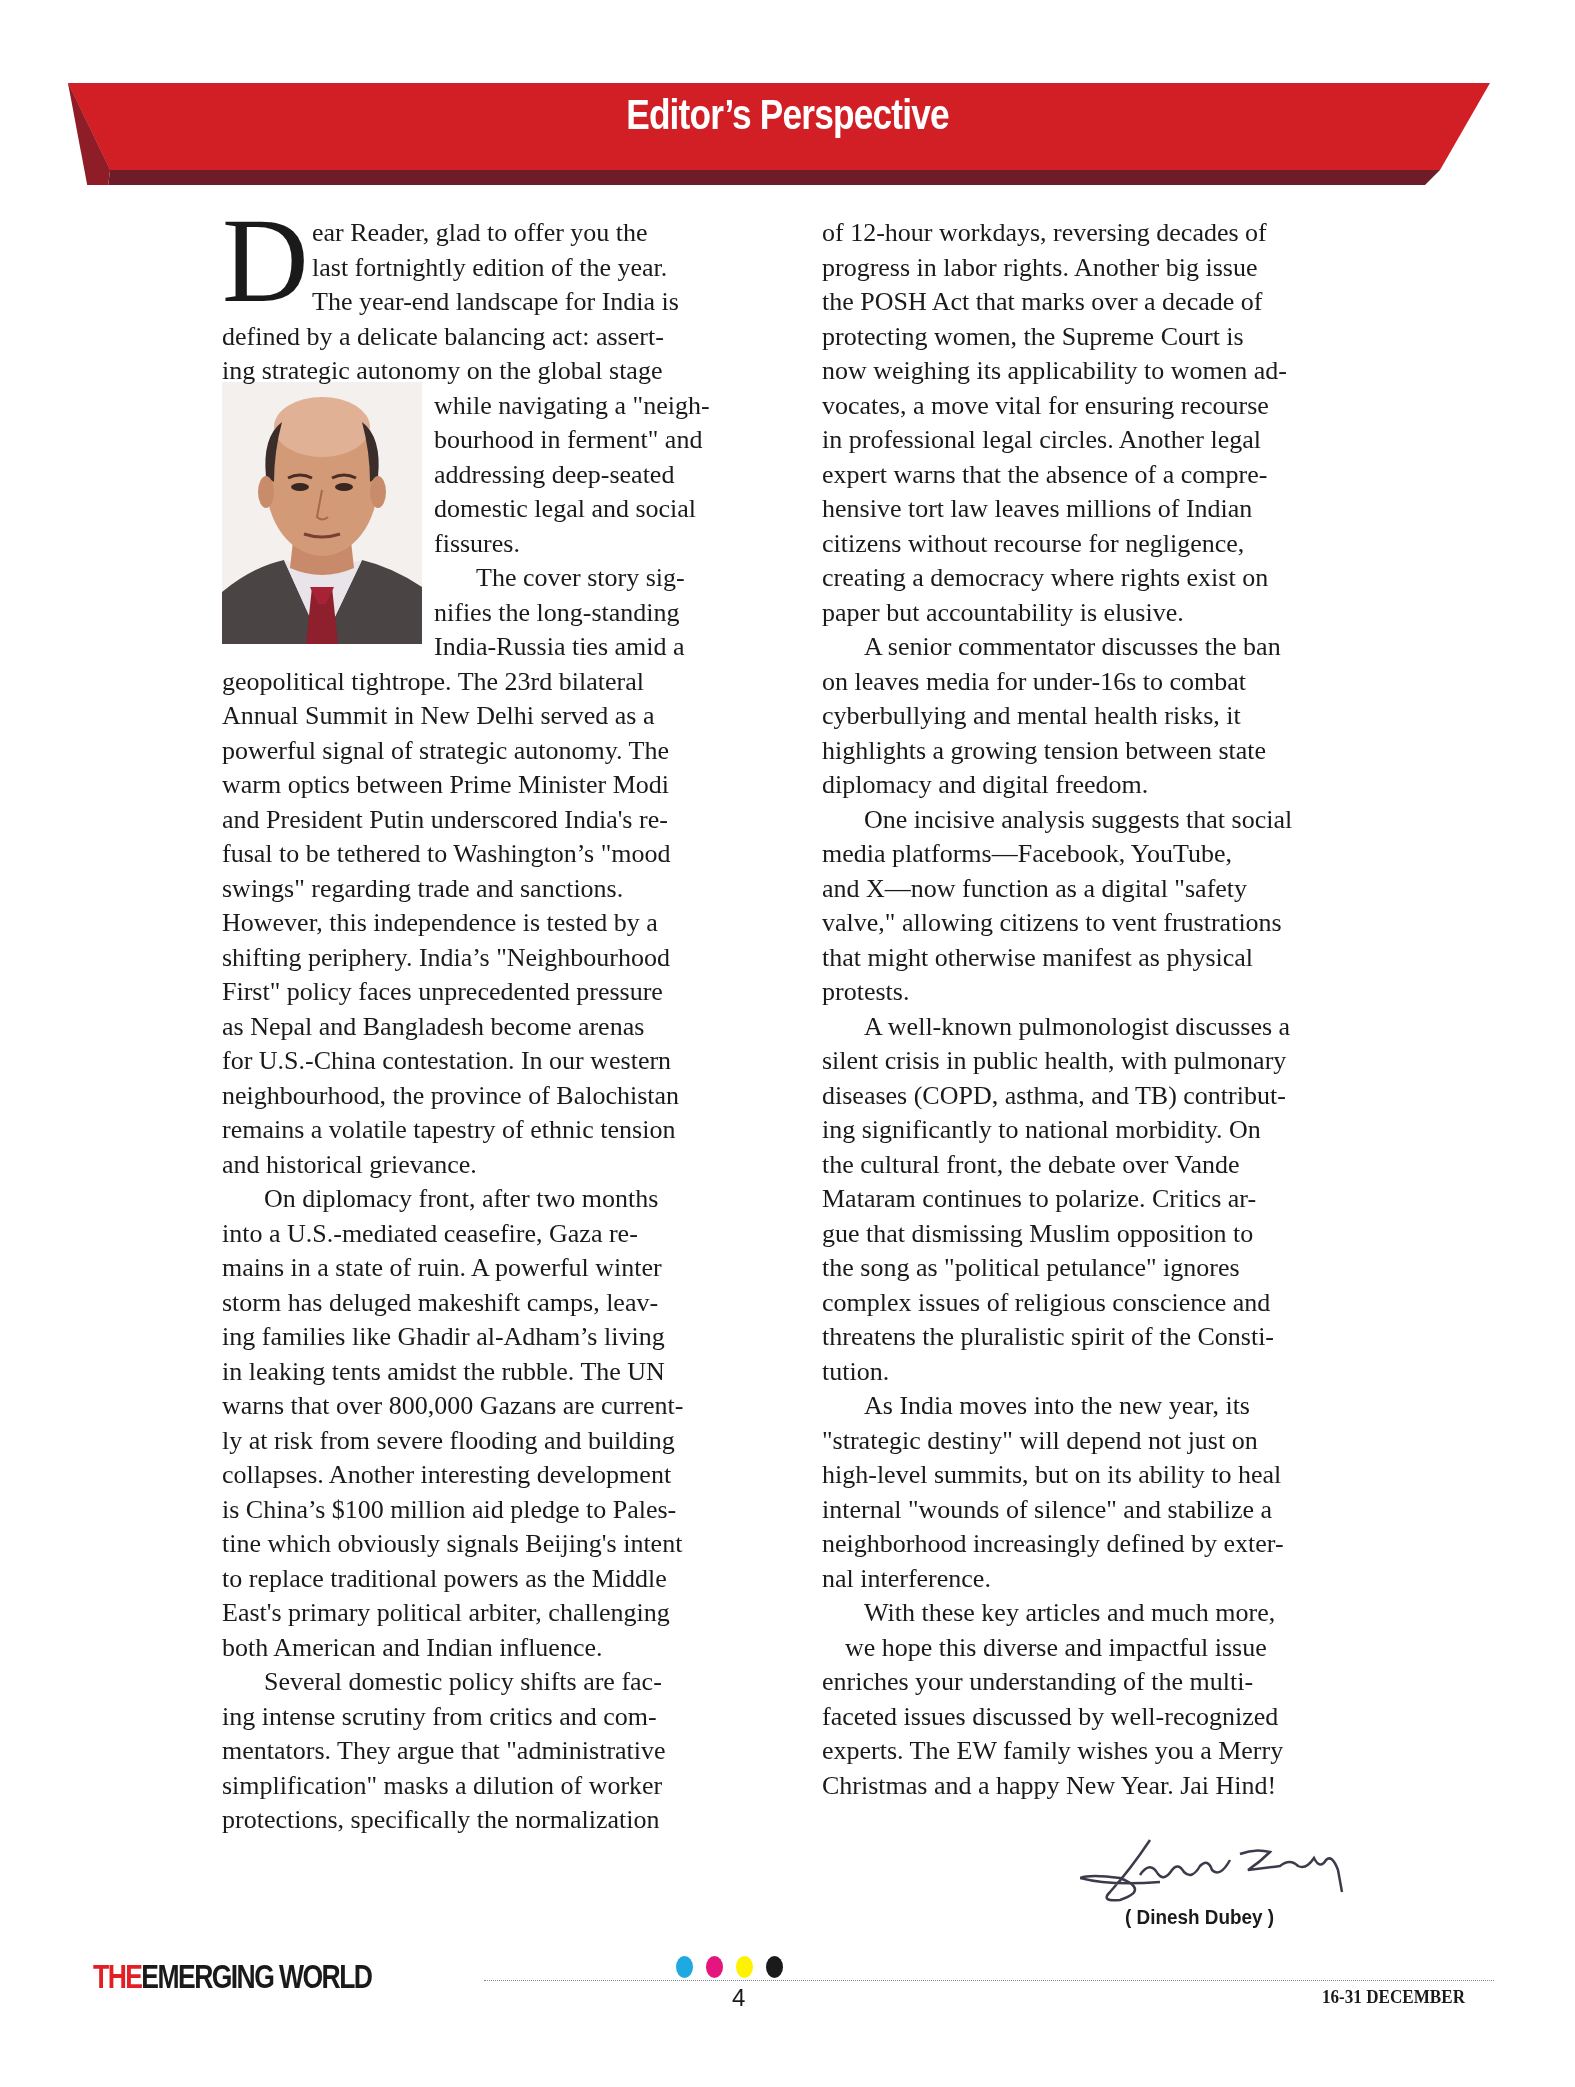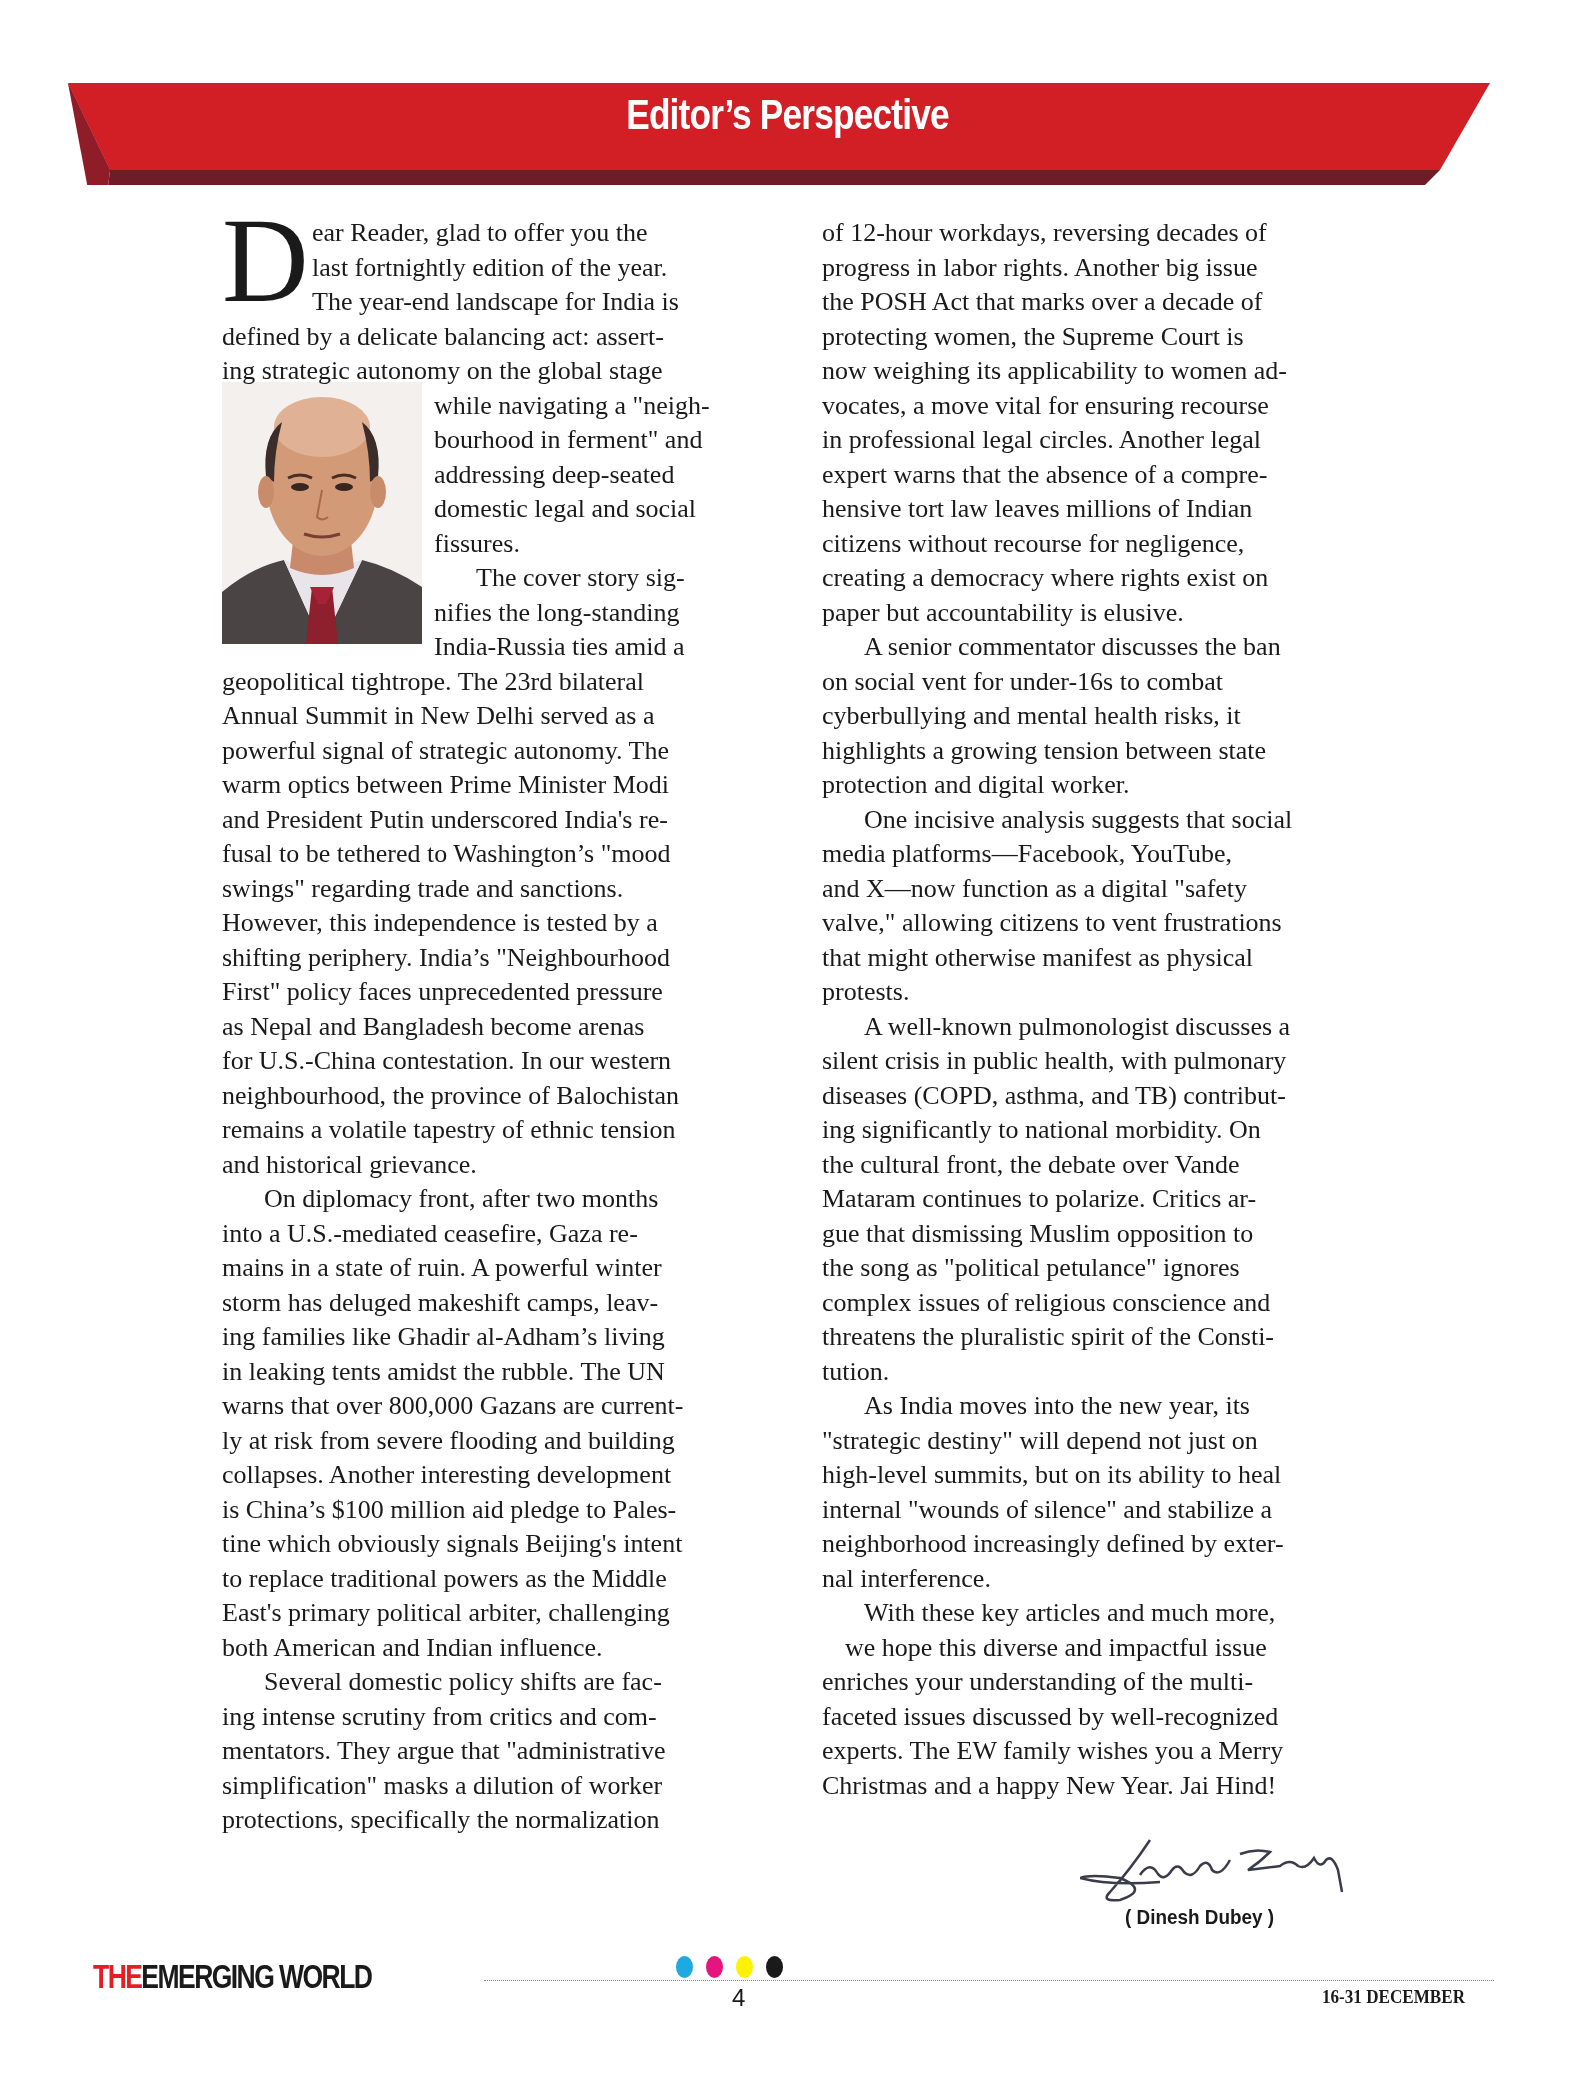--- a/index.html
+++ b/index.html
@@ -153,24 +153,24 @@
     <div class="line " style="text-align: left; text-align-last: left;"><span style="white-space: nowrap; word-spacing: 0px;">protecting women, the Supreme Court is</span></div>
     <div class="line " style="text-align: left; text-align-last: left;"><span style="white-space: nowrap; word-spacing: 0px;">now weighing its applicability to women ad-</span></div>
     <div class="line " style="text-align: left; text-align-last: left;"><span style="white-space: nowrap; word-spacing: 0px;">vocates, a move vital for ensuring recourse</span></div>
     <div class="line " style="text-align: left; text-align-last: left;"><span style="white-space: nowrap; word-spacing: 0px;">in professional legal circles.  Another legal</span></div>
     <div class="line " style="text-align: left; text-align-last: left;"><span style="white-space: nowrap; word-spacing: 0px;">expert warns that the absence of a compre-</span></div>
     <div class="line " style="text-align: left; text-align-last: left;"><span style="white-space: nowrap; word-spacing: 0px;">hensive tort law leaves millions of Indian</span></div>
     <div class="line " style="text-align: left; text-align-last: left;"><span style="white-space: nowrap; word-spacing: 0px;">citizens without recourse for negligence,</span></div>
     <div class="line " style="text-align: left; text-align-last: left;"><span style="white-space: nowrap; word-spacing: 0px;">creating a democracy where rights exist on</span></div>
     <div class="line last">paper but accountability is elusive.</div>
     <div class="line indent" style="text-align: left; text-align-last: left;"><span style="white-space: nowrap; word-spacing: 0px;">A senior commentator discusses the ban</span></div>
-    <div class="line " style="text-align: left; text-align-last: left;"><span style="white-space: nowrap; word-spacing: 0px;">on social vent for under-16s to combat</span></div>
+    <div class="line " style="text-align: left; text-align-last: left;"><span style="white-space: nowrap; word-spacing: 0px;">on leaves media for under-16s to combat</span></div>
     <div class="line " style="text-align: left; text-align-last: left;"><span style="white-space: nowrap; word-spacing: 0px;">cyberbullying and mental health risks, it</span></div>
     <div class="line " style="text-align: left; text-align-last: left;"><span style="white-space: nowrap; word-spacing: 0px;">highlights a growing tension between state</span></div>
-    <div class="line last">protection and digital worker.</div>
+    <div class="line last">diplomacy and digital freedom.</div>
     <div class="line indent" style="text-align: left; text-align-last: left;"><span style="white-space: nowrap; word-spacing: 0px;">One incisive analysis suggests that social</span></div>
     <div class="line " style="text-align: left; text-align-last: left;"><span style="white-space: nowrap; word-spacing: 0px;">media platforms—Facebook, YouTube,</span></div>
     <div class="line " style="text-align: left; text-align-last: left;"><span style="white-space: nowrap; word-spacing: 0px;">and X—now function as a digital "safety</span></div>
     <div class="line " style="text-align: left; text-align-last: left;"><span style="white-space: nowrap; word-spacing: 0px;">valve," allowing citizens to vent frustrations</span></div>
     <div class="line " style="text-align: left; text-align-last: left;"><span style="white-space: nowrap; word-spacing: 0px;">that might otherwise manifest as physical</span></div>
     <div class="line last">protests.</div>
     <div class="line indent" style="text-align: left; text-align-last: left;"><span style="white-space: nowrap; word-spacing: 0px;">A well-known pulmonologist discusses a</span></div>
     <div class="line " style="text-align: left; text-align-last: left;"><span style="white-space: nowrap; word-spacing: 0px;">silent crisis in public health, with pulmonary</span></div>
     <div class="line " style="text-align: left; text-align-last: left;"><span style="white-space: nowrap; word-spacing: 0px;">diseases (COPD, asthma, and TB) contribut-</span></div>
     <div class="line " style="text-align: left; text-align-last: left;"><span style="white-space: nowrap; word-spacing: 0px;">ing significantly to national morbidity. On</span></div>

